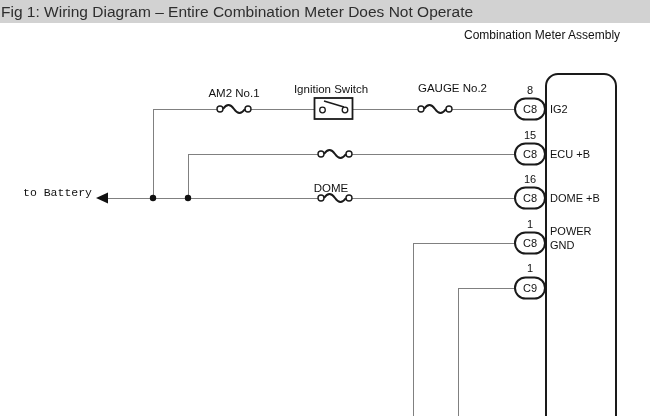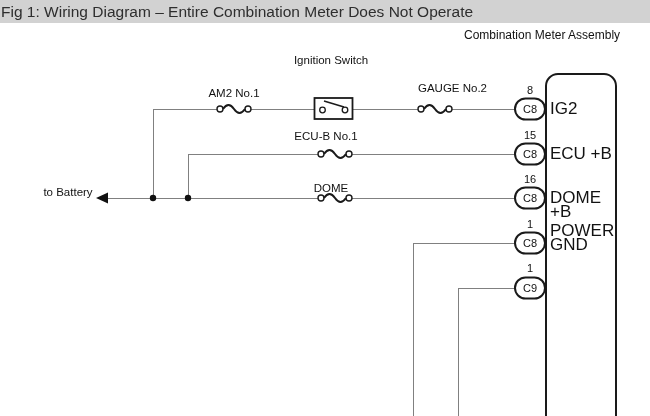--- a/index.html
+++ b/index.html
@@ -18,21 +18,21 @@
   .lbl{
     position:absolute;font-size:11.5px;color:#121212;white-space:nowrap;line-height:13px;
   }
   .lbl.center{text-align:center;}
   .assembly-label{position:absolute;left:464px;top:28px;font-size:12px;color:#121212;}
   .pin-num{
     position:absolute;left:510px;width:40px;text-align:center;
     font-size:11px;color:#121212;
   }
   .port-label{
-    position:absolute;left:550px;width:62px;font-size:17px;line-height:14px;
+    position:absolute;left:550px;width:62px;font-size:11px;line-height:14px;
     color:#121212;white-space:normal;
   }
 </style>
 </head>
 <body>
 
 <div id="screen">
 
   <div id="title-bar">
     <span class="title-text">Fig 1: Wiring Diagram – Entire Combination Meter Does Not Operate</span>
@@ -105,26 +105,25 @@
         <rect x="515" y="232.5" width="30" height="21" rx="10.5" fill="#ffffff" stroke="#1a1a1a" stroke-width="2"></rect>
         <text x="530" y="247" text-anchor="middle">C8</text>
       </g>
       <g>
         <rect x="515" y="277.5" width="30" height="21" rx="10.5" fill="#ffffff" stroke="#1a1a1a" stroke-width="2"></rect>
         <text x="530" y="292" text-anchor="middle">C9</text>
       </g>
     </g>
   </svg>
 
-  <div class="lbl center" style="left:241px;top:54px;width:180px;">Ignition Switch</div>
+  <div class="lbl center" style="left:241px;top:83px;width:180px;">Ignition Switch</div>
   <div class="lbl center" style="left:174px;top:87px;width:120px;">AM2 No.1</div>
   <div class="lbl center" style="left:367px;top:82px;width:120px;text-align:right;">GAUGE No.2</div>
-  <div class="lbl center" style="left:266px;top:130px;width:120px;">ECU-B No.1</div>
   <div class="lbl center" style="left:271px;top:182px;width:120px;">DOME</div>
-  <div class="lbl" style="left:32px;top:186px;width:72px;text-align:center;">to Battery</div>
+  <div class="lbl" style="left:20px;top:186px;width:72px;text-align:right;font-family:Liberation Mono, monospace;">to Battery</div>
 
   <div class="pin-num" style="top:84px;">8</div>
   <div class="pin-num" style="top:129px;">15</div>
   <div class="pin-num" style="top:173px;">16</div>
   <div class="pin-num" style="top:218px;">1</div>
   <div class="pin-num" style="top:262px;">1</div>
 
   <div class="port-label" style="top:102px;">IG2</div>
   <div class="port-label" style="top:147px;">ECU +B</div>
   <div class="port-label" style="top:191px;">DOME +B</div>

